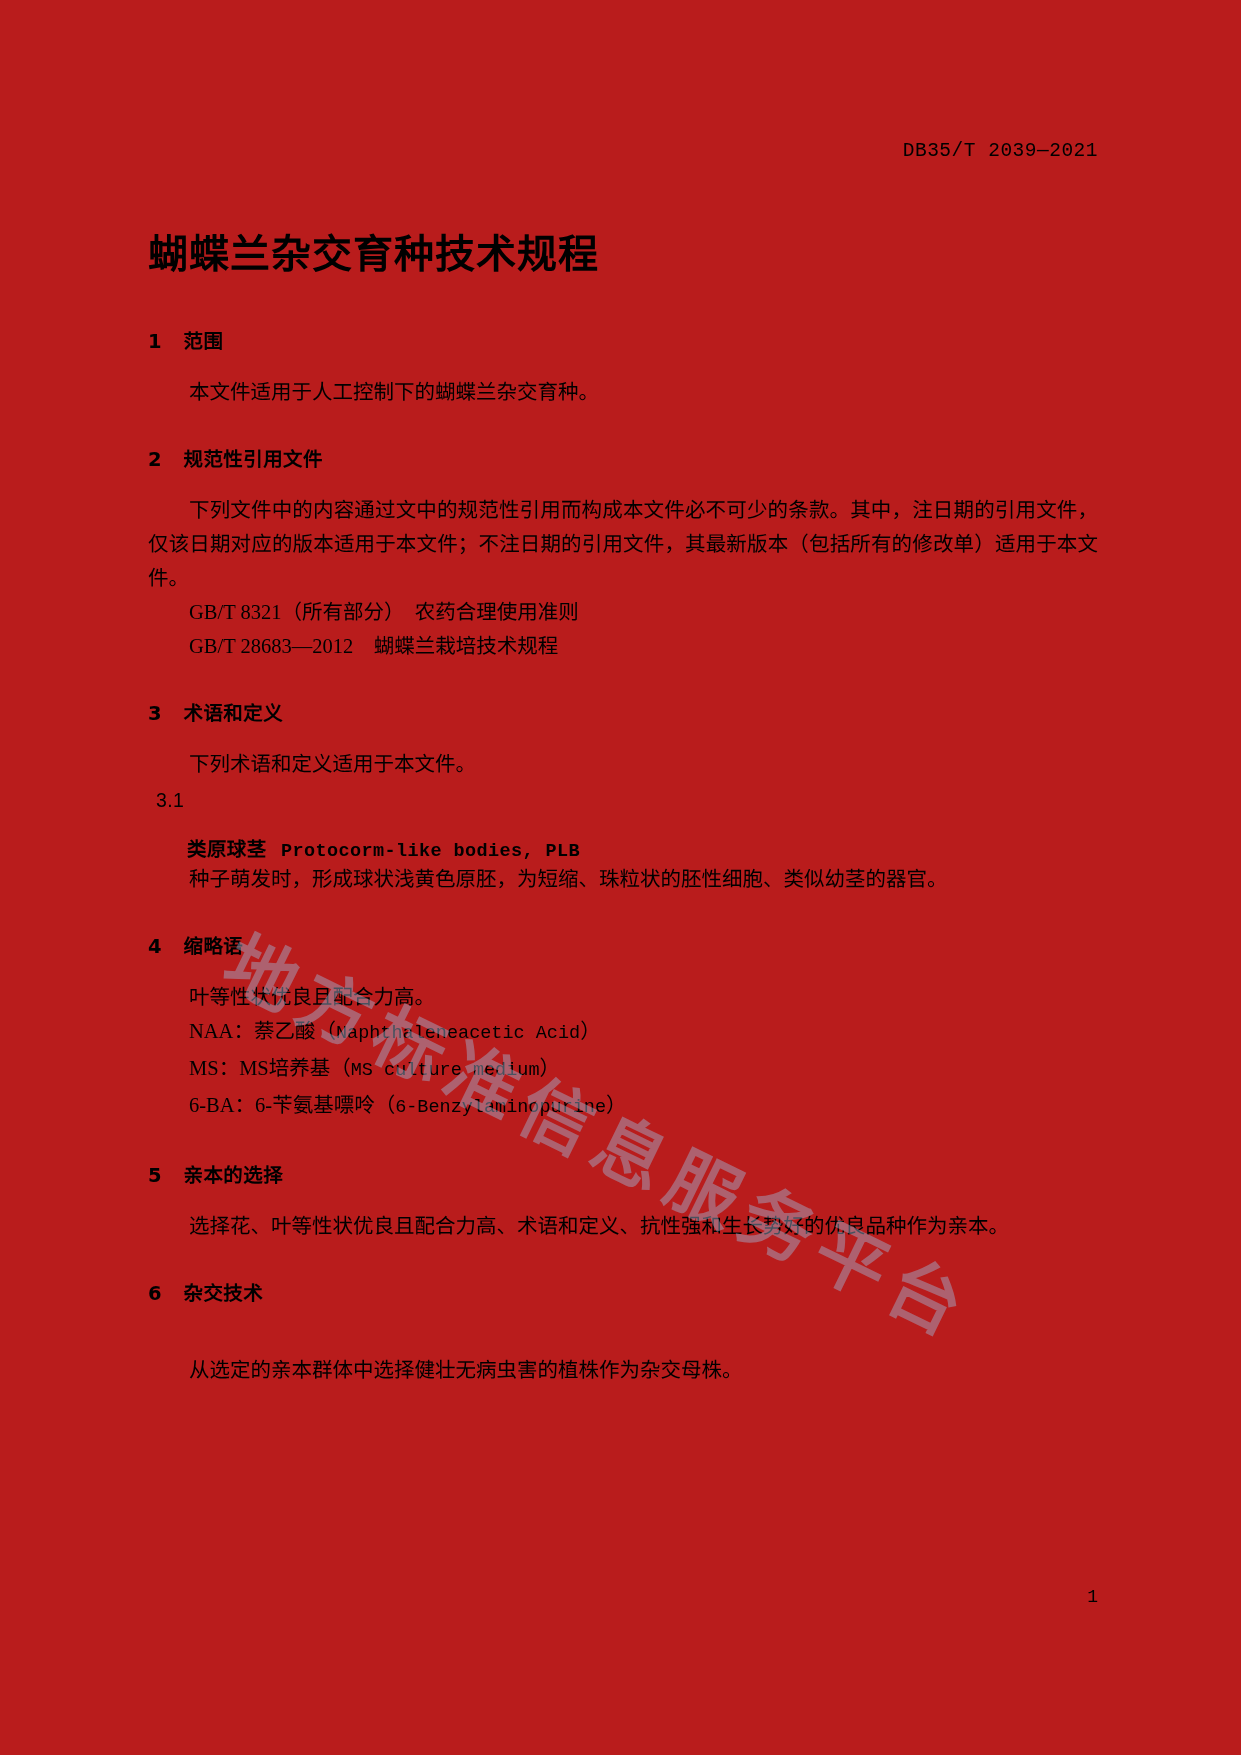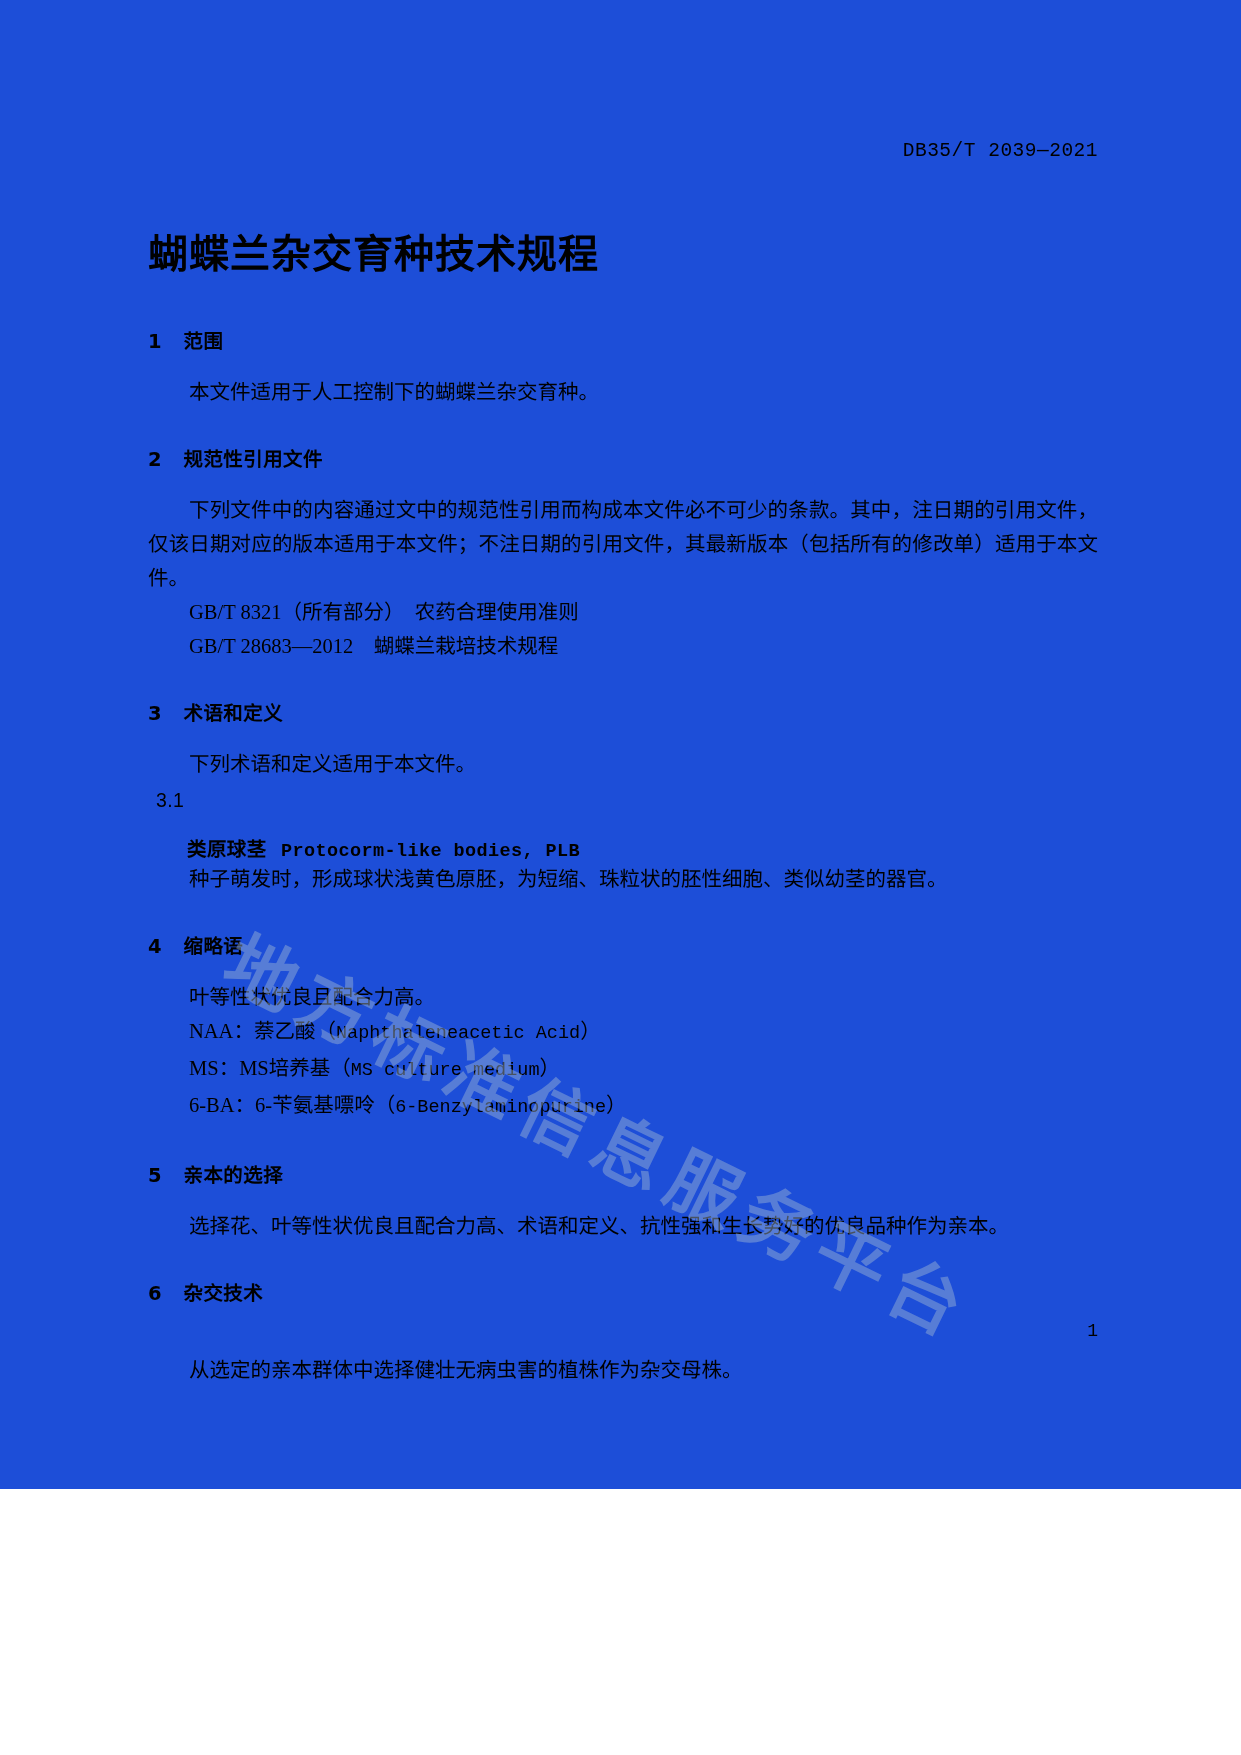--- a/index.html
+++ b/index.html
@@ -3,23 +3,23 @@
 <meta charset="utf-8">
 <style>
   html, body {
     margin: 0;
     padding: 0;
     background: #ffffff;
   }
   .page {
     position: relative;
     width: 1241px;
-    height: 1489px;
+    height: 1755px;
     margin: 0 auto;
-    background: #1d4ed8;
+    background: #b91c1c;
     overflow: hidden;
     font-family: "Liberation Serif", "DejaVu Serif", serif;
     color: #000000;
   }
   .content {
     position: absolute;
     left: 148px;
     top: 0;
     width: 950px;
     height: 100%;

